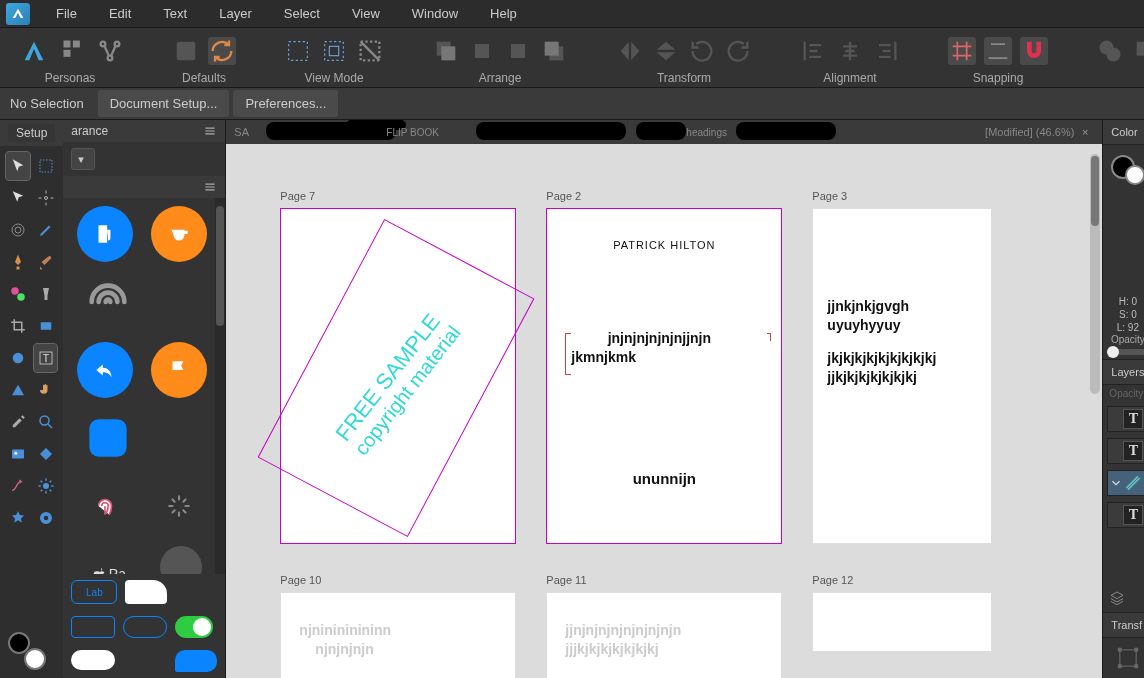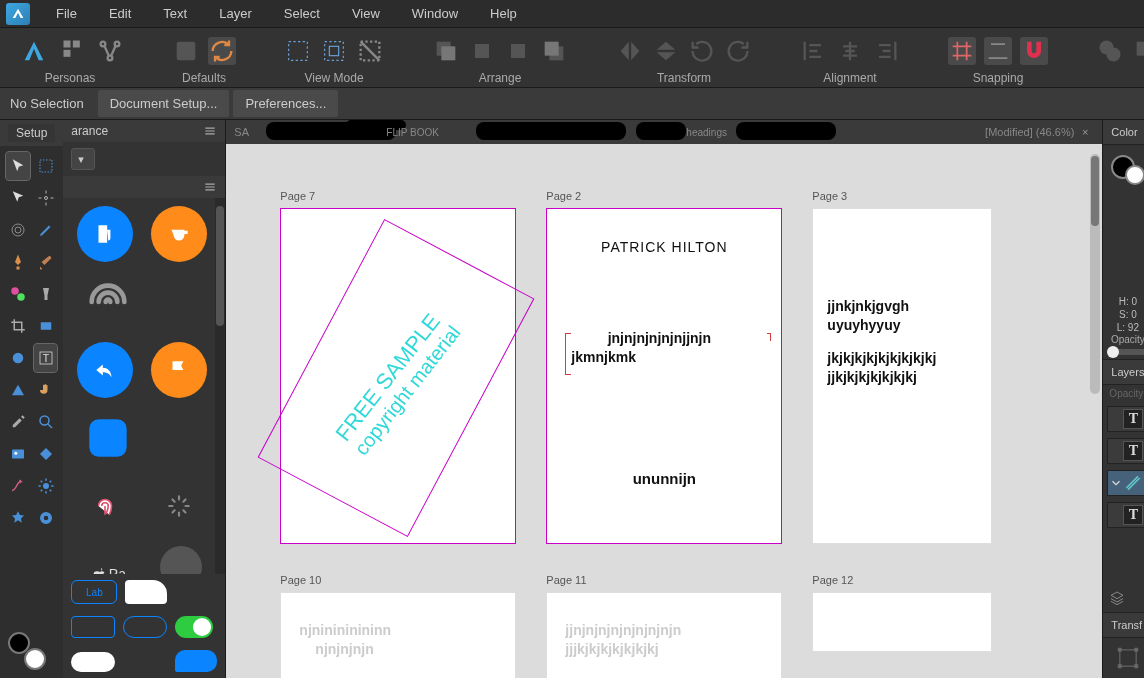--- a/index.html
+++ b/index.html
@@ -59,21 +59,21 @@
 .doc-tabbar .dtitle{ white-space:nowrap; overflow:hidden; color:#888; flex:1;}
 .doc-tabbar .close{ margin-left:8px; color:#999; padding:0 6px; cursor:pointer;}
 .scribble { position:absolute; top:2px; height:18px; background:#000; border-radius:8px;}
 .canvas { flex:1; background:#dcdcdc; overflow:auto; position:relative;}
 .pages { padding:46px 54px; display:grid; grid-template-columns: repeat(3, 236px); gap: 30px;}
 .page-wrap{}
 .page-label { font-size:11px; color:#555; margin-bottom:6px;}
 .page { width:236px; height:336px; background:#fff; border:1px solid #c900c9; position:relative; font-family: Georgia, "Times New Roman", serif; color:#111;}
 .page.nobord{border:1px solid #ddd;}
 .page .inner { position:absolute; left:18px; top:120px; right:28px; font-size:14px; line-height:1.35; font-weight:bold; word-break: break-word;}
-.page .small-head { position:absolute; top:30px; left:0; right:0; text-align:center; font-size:14px; letter-spacing:1px;}
+.page .small-head { position:absolute; top:30px; left:0; right:0; text-align:center; font-size:11px; letter-spacing:1px;}
 .page .foot { position:absolute; bottom:56px; left:0; right:0; text-align:center; font-size:15px; font-weight:bold;}
 .watermark { position:absolute; left:50%; top:52%; transform:translate(-50%,-50%) rotate(-52deg); font-family:Arial,sans-serif; font-size:22px; color:#30d8d8; line-height:1.05; text-align:left; white-space:nowrap; font-weight:normal;}
 .redmark { position:absolute; left:18px; top:124px; width:6px; height:42px; border:1px solid #d04040; border-right:none; }
 .redmark2{ position:absolute; right:10px; top:124px; width:4px; height:8px; border-top:1px solid #d04040; border-right:1px solid #d04040;}
 
 .row2page { width:236px;  background:#fff; border:1px solid #ddd; padding:28px 18px 30px; font-family:Georgia,serif; font-weight:bold; font-size:14px; line-height:1.35;}
 .row2page .p2-l1{word-break:break-word;}
 .row2page .p2-l2{text-align:left;padding-left:16px;}
 
 
@@ -91,21 +91,21 @@
 .rp-sec { padding:6px 8px; background:#3a3a3a; border-top:1px solid #222; border-bottom:1px solid #222;}
 .rp-layers{flex:1; padding:4px; display:flex; flex-direction:column; gap:6px;}
 .layer-row{height:26px;background:#3b3b3b;border:1px solid #222;display:flex;align-items:center;justify-content:flex-end;padding-right:4px;}
 .layer-row .ico{width:20px;height:20px;display:flex;align-items:center;justify-content:center;color:#5ec5c5;}
 .layer-row .T{font-family:Georgia,serif;font-weight:bold;font-size:14px;color:#ddd;background:#222;width:20px;height:20px;display:flex;align-items:center;justify-content:center;border:1px solid #555;}
 .layer-row.sel{background:#46617a;}
 .rp-bottom-ico{display:flex;gap:6px;padding:6px;color:#888;}
 .rp-bottom-ico svg{width:16px;height:16px;}
 
 
-.lp-shapes{display:flex;gap:8px;padding:6px 8px;align-items:flex-end;}
+.lp-shapes{display:flex;gap:8px;padding:6px 8px;align-items:flex-start;}
 .lp-shapes .shp{width:44px;height:22px;border:1px solid #0a84ff;border-radius:4px;}
 .lp-shapes .pill{border-radius:12px;}
 .lp-shapes .tog{width:38px;height:22px;border-radius:12px;background:#2ecc40;position:relative;}
 .lp-shapes .tog::after{content:"";position:absolute;right:2px;top:2px;width:18px;height:18px;border-radius:50%;background:#fff;}
 .lp-shapes .bubble{width:42px;height:22px;background:#0a84ff;border-radius:10px 10px 10px 2px;}
 .lp-shapes .whitebox{width:42px;height:24px;background:#fff;border-radius:4px 14px 4px 4px;}
 .lp-shapes .lablb{width:46px;height:24px;border:1px solid #0a84ff;border-radius:6px;display:flex;align-items:center;justify-content:center;font-size:10px;color:#0a84ff;}
 
 .canvas-scroll{position:absolute;right:2px;top:10px;width:10px;height:240px;background:#bbb;border-radius:5px;}
 .canvas-scroll .thumb{position:absolute;top:2px;left:1px;width:8px;height:70px;background:#777;border-radius:4px;}

